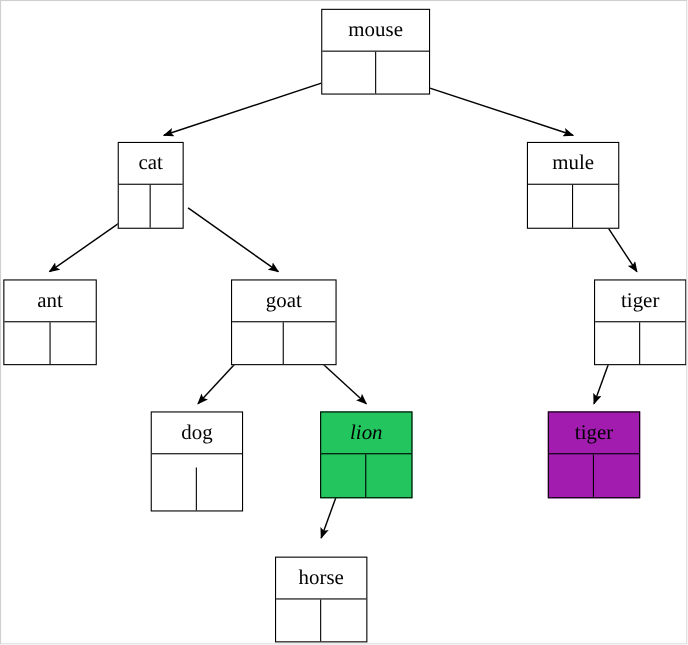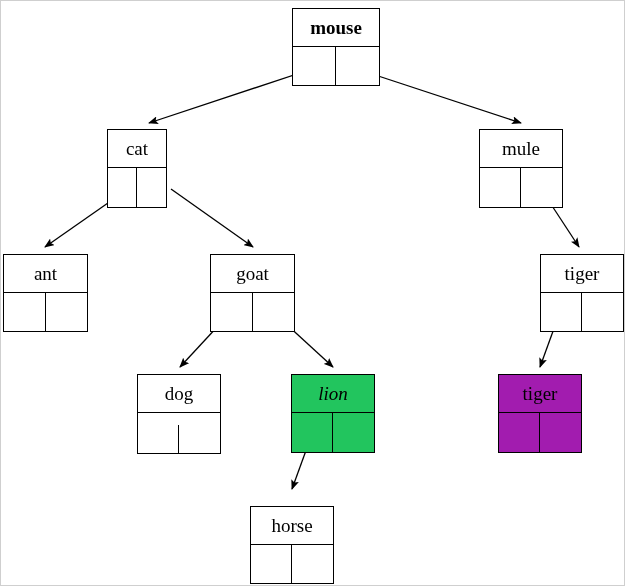--- a/index.html
+++ b/index.html
@@ -76,21 +76,21 @@
         <line x1="170" y1="188" x2="252" y2="246" stroke="#000000" stroke-width="1.3" marker-end="url(#arrowhead)"></line>
         <line x1="540" y1="188" x2="578" y2="246" stroke="#000000" stroke-width="1.3" marker-end="url(#arrowhead)"></line>
         <line x1="230" y1="311" x2="179" y2="366" stroke="#000000" stroke-width="1.3" marker-end="url(#arrowhead)"></line>
         <line x1="272" y1="311" x2="332" y2="366" stroke="#000000" stroke-width="1.3" marker-end="url(#arrowhead)"></line>
         <line x1="559" y1="311" x2="539" y2="366" stroke="#000000" stroke-width="1.3" marker-end="url(#arrowhead)"></line>
         <line x1="311" y1="433" x2="291" y2="488" stroke="#000000" stroke-width="1.3" marker-end="url(#arrowhead)"></line>
       </g>
   </svg>
 
   <div id="nodes-group">
-      <div class="node" style="left: 291px; top: 7px; width: 88px; height: 78px; border-color: rgb(0, 0, 0); background: rgb(255, 255, 255); font-weight: bold;">
+      <div class="node" style="left: 291px; top: 7px; width: 99px; height: 78px; border-color: rgb(0, 0, 0); background: rgb(255, 255, 255);">
         <div class="node-label">mouse</div>
         <div class="node-ptrs">
           <div class="ptr-cell left"></div>
           <div class="ptr-cell right"></div>
         </div>
       </div>
       <div class="node" style="left: 106px; top: 128px; width: 60px; height: 79px; border-color: rgb(0, 0, 0); background: rgb(255, 255, 255);">
         <div class="node-label">cat</div>
         <div class="node-ptrs">
           <div class="ptr-cell left"></div>
@@ -104,35 +104,35 @@
           <div class="ptr-cell right"></div>
         </div>
       </div>
       <div class="node" style="left: 2px; top: 253px; width: 85px; height: 78px; border-color: rgb(0, 0, 0); background: rgb(255, 255, 255);">
         <div class="node-label">ant</div>
         <div class="node-ptrs">
           <div class="ptr-cell left"></div>
           <div class="ptr-cell right"></div>
         </div>
       </div>
-      <div class="node" style="left: 209px; top: 253px; width: 85px; height: 78px; border-color: rgb(0, 0, 0); background: rgb(255, 255, 255);">
+      <div class="node" style="left: 209px; top: 253px; width: 96px; height: 78px; border-color: rgb(0, 0, 0); background: rgb(255, 255, 255);">
         <div class="node-label">goat</div>
         <div class="node-ptrs">
           <div class="ptr-cell left"></div>
           <div class="ptr-cell right"></div>
         </div>
       </div>
       <div class="node" style="left: 539px; top: 253px; width: 84px; height: 78px; border-color: rgb(0, 0, 0); background: rgb(255, 255, 255);">
         <div class="node-label">tiger</div>
         <div class="node-ptrs">
           <div class="ptr-cell left"></div>
           <div class="ptr-cell right"></div>
         </div>
       </div>
-      <div class="node" style="left: 136px; top: 373px; width: 84px; height: 80px; border-color: rgb(0, 0, 0); background: rgb(255, 255, 255); gap: 12px;">
+      <div class="node" style="left: 136px; top: 373px; width: 84px; height: 91px; border-color: rgb(0, 0, 0); background: rgb(255, 255, 255); gap: 12px;">
         <div class="node-label">dog</div>
         <div class="node-ptrs">
           <div class="ptr-cell left"></div>
           <div class="ptr-cell right"></div>
         </div>
       </div>
       <div class="node" style="left: 290px; top: 373px; width: 84px; height: 79px; border-color: rgb(0, 0, 0); background: #22c55e; font-style: italic;">
         <div class="node-label">lion</div>
         <div class="node-ptrs">
           <div class="ptr-cell left"></div>

